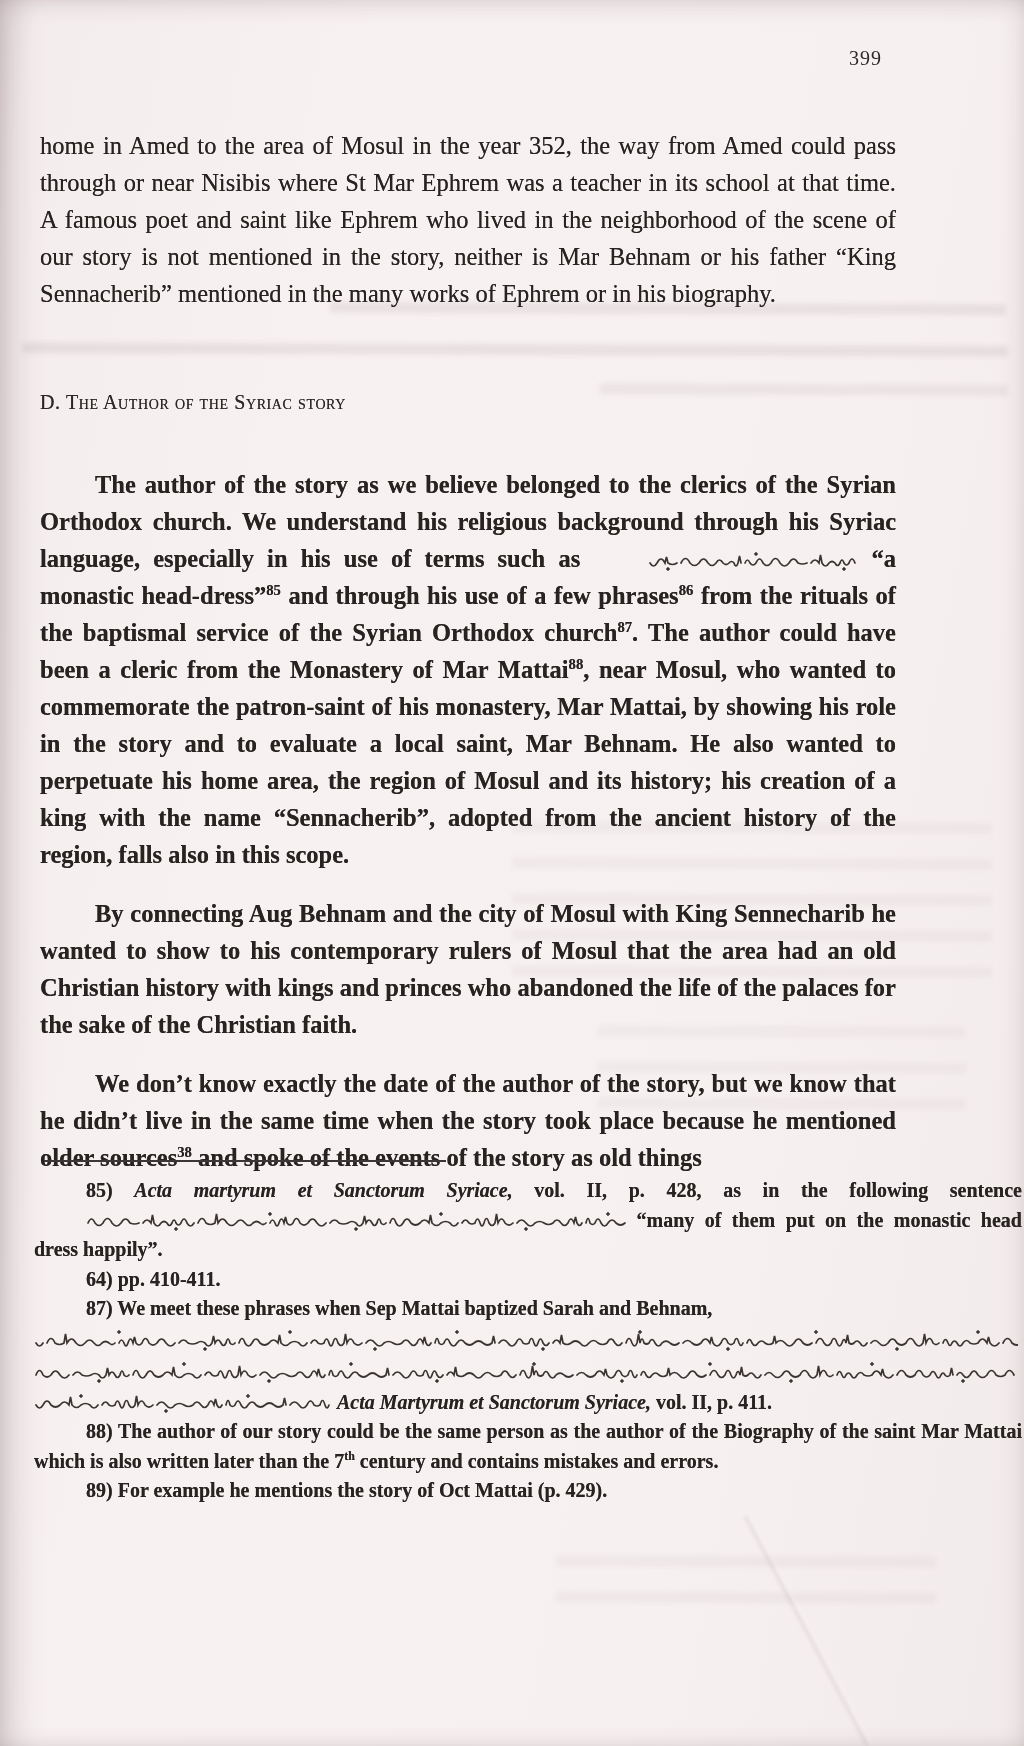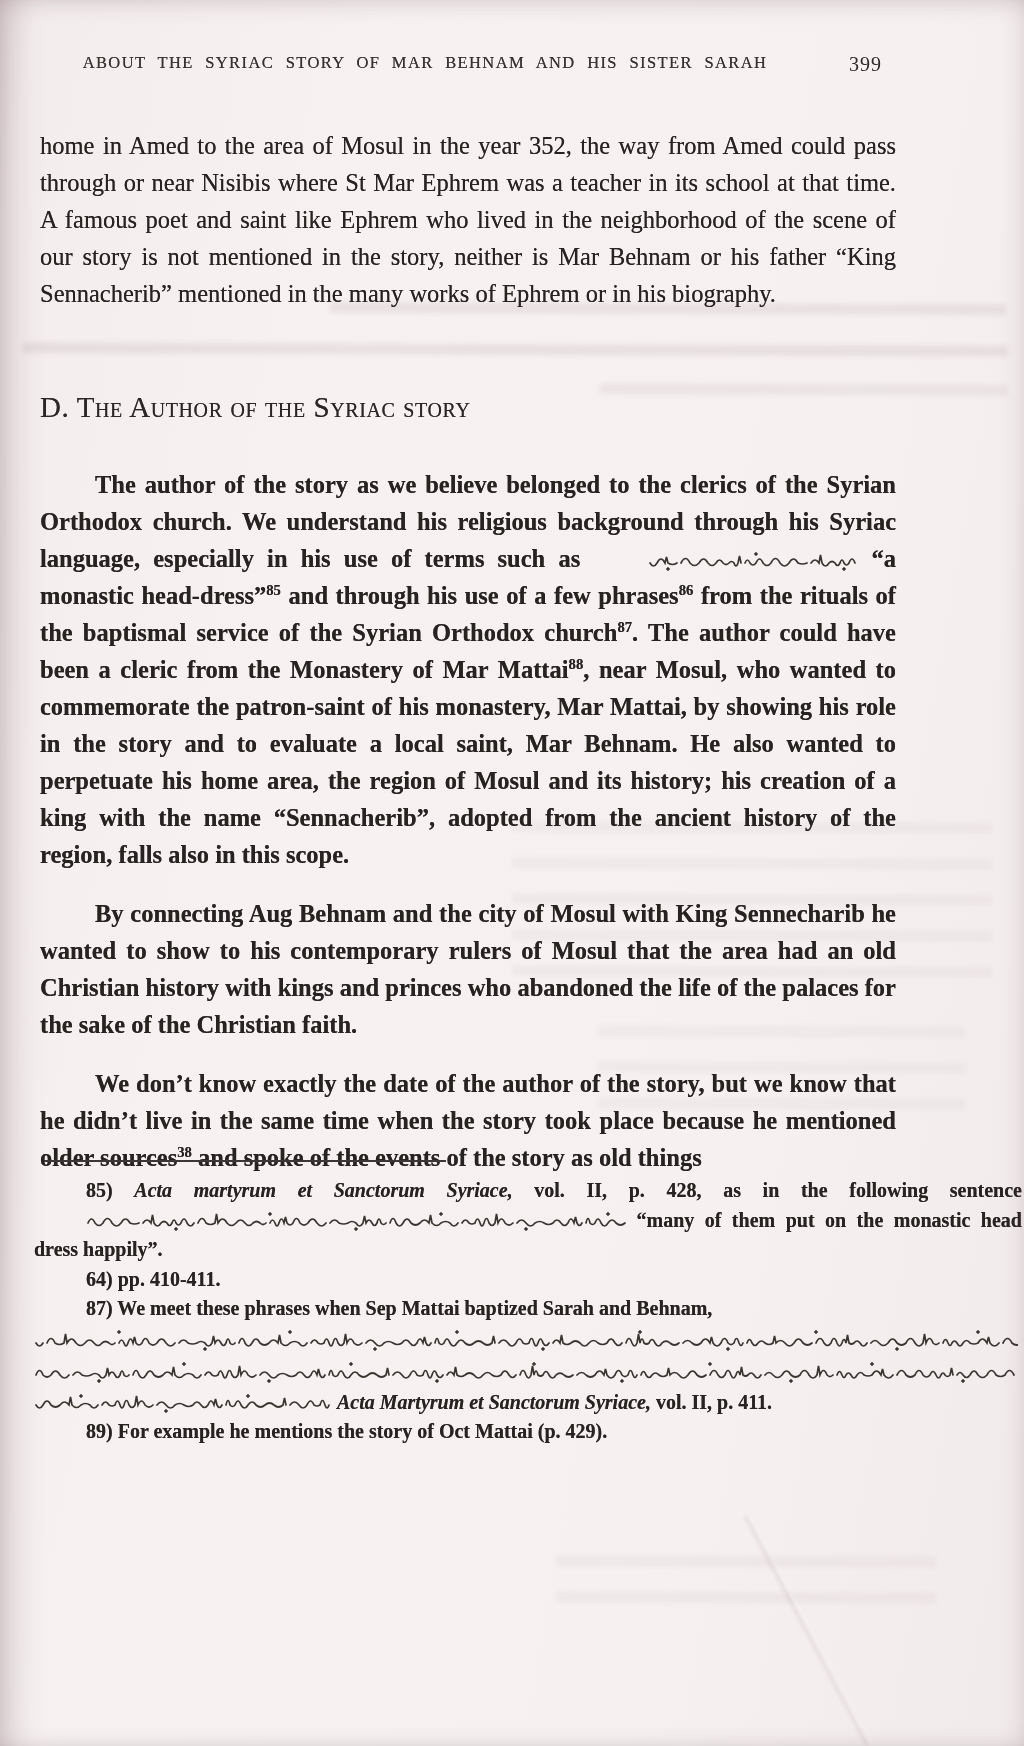--- a/index.html
+++ b/index.html
@@ -16,26 +16,26 @@
                inset 0 -14px 26px -22px rgba(121,95,102,.22);
   }
   .page::after{ 
     content:"";position:absolute;right:0;bottom:0;width:430px;height:230px;pointer-events:none;z-index:5;
     background:linear-gradient(62deg,rgba(0,0,0,0) 48.8%,rgba(156,130,137,.28) 49.6%,rgba(255,255,255,.35) 50.2%,rgba(0,0,0,0) 51%);
     filter:blur(1.5px);opacity:.6;
   }
   .hdr{position:absolute;top:53px;left:40px;width:770px;text-align:center;
        font-size:16.5px;letter-spacing:1.4px;word-spacing:6px;color:#37312f;
        text-shadow:0 0 .5px rgba(55,49,47,.8);}
-  .pgnum{position:absolute;top:53px;left:849px;font-size:20px;color:#2e2a28;letter-spacing:1px;}
+  .pgnum{position:absolute;top:47px;left:849px;font-size:20px;color:#2e2a28;letter-spacing:1px;}
   .bodytxt{position:absolute;left:40px;width:856px;font-size:24.5px;line-height:37px;
        text-align:justify;text-shadow:0 0 .6px rgba(39,35,33,.75);}
   .p1{top:99px;margin-top:28px;} .p2{top:441px;} .p3{top:870px;} .p4{top:1040px;}
   .indent{text-indent:55px;font-weight:bold;}
-  .sect{position:absolute;left:40px;top:391px;font-size:29px;letter-spacing:.6px;
+  .sect{position:absolute;left:40px;top:391px;font-size:20px;letter-spacing:.6px;
        font-variant:small-caps;color:#2b2725;text-shadow:0 0 .6px rgba(43,39,37,.75);}
   sup{font-size:.60em;vertical-align:super;line-height:0;letter-spacing:0;}
   em{font-style:italic;}
   .rule{position:absolute;left:44px;top:1160px;width:402px;border-top:2.6px solid #3c3636;}
   .fnotes{position:absolute;left:34px;top:1176px;width:988px;font-size:20px;line-height:29.5px;
        text-align:justify;text-shadow:0 0 .5px rgba(39,35,33,.7);}
   .fn{text-indent:52px;margin:0;font-weight:bold;}
   .syr{display:inline-block;vertical-align:-4px;line-height:0;}
   .syr-block{display:block;height:29px;text-indent:0;vertical-align:baseline;padding-top:3px;}
   .bleed{position:absolute;pointer-events:none;filter:blur(2.6px);transform:scaleX(-1) skewY(-.2deg);
@@ -52,21 +52,20 @@
 
 <div class="page">
 
   <div class="bleed b1"></div>
   <div class="bleed b2"></div>
   <div class="bleed b3"></div>
   <div class="bleed b4"></div>
   <div class="bleed b5"></div>
   <div class="bleed b6"></div>
 
-  <div class="hdr">ABOUT THE SYRIAC STORY OF MAR BEHNAM AND HIS SISTER SARAH</div>
   <div class="pgnum">399</div>
 
   <p class="bodytxt p1">home in Amed to the area of Mosul in the year 352, the way from Amed could pass through or near Nisibis where St Mar Ephrem was a teacher in its school at that time. A famous poet and saint like Ephrem who lived in the neighborhood of the scene of our story is not mentioned in the story, neither is Mar Behnam or his father “King Sennacherib” mentioned in the many works of Ephrem or in his biography.</p>
 
   <div class="sect">D. The Author of the Syriac story</div>
 
   <p class="bodytxt p2 indent">The author of the story as we believe belonged to the clerics of the Syrian Orthodox church. We understand his religious background through his Syriac language, especially in his use of terms such as <span class="syr" title="ܐܣܟܡܐ ܕܕܝܪܝܘܬܐ"><svg width="210" height="22" viewBox="0 0 210 22" aria-hidden="true">
           <g fill="#3b3531" stroke="#3b3531">
             <path d="M2 14 q3.5 6 7 0 q4 -8 8 0 l1.5 -6 l1.5 6 q4.5 3 9 0 m4 0 q4.5 -9 9 0 q4.5 5 9 0 q4.5 -8 9 0 q4 5 8 0 q3.5 -6 7 0 q3 3 6 0 q2.5 -3 5 0 q2 6 4 0 l1.5 -7 l1.5 7 m4 0 q2.5 -6 5 0 q3 4 6 0 q3.5 -8 7 0 q4 5 8 0 q4.5 -9 9 0 q4.5 6 9 0 q4.5 -8 9 0 q4.5 2 9 0 m4 0 q4 -6 8 0 l1.5 -8 l1.5 8 q3.5 6 7 0 q3 -3 6 0 q2.5 5 5 0 q2 -6 4 0 q2.5 4 5 0 q3 -8 6 0" fill="none" stroke-width="1.7" stroke-linecap="round"></path>
             <circle cx="20" cy="20" r="1.3"></circle>
@@ -128,16 +127,17 @@
           </g>
         </svg></span>
     <p class="fn" style="text-indent:0"><span class="syr" title="ܐܒܐ ܘܒܪܐ ܘܪܘܚܐ ܕܩܘܕܫܐ"><svg width="298" height="22" viewBox="0 0 298 22" aria-hidden="true">
             <g fill="#3b3531" stroke="#3b3531">
               <path d="M2 14 q3.5 6 7 0 q4 -8 8 0 q4.5 4 9 0 q4.5 -6 9 0 l1.5 -8 l1.5 8 q4.5 5 9 0 q4.5 -3 9 0 q4 6 8 0 m4 0 q3.5 -6 7 0 q3 2 6 0 q2.5 -8 5 0 q2 6 4 0 q2.5 -9 5 0 q3 5 6 0 l1.5 -9 l1.5 9 q3.5 -8 7 0 q4 4 8 0 m4 0 q4.5 -6 9 0 q4.5 6 9 0 q4.5 -3 9 0 q4.5 3 9 0 q4 -6 8 0 q3.5 5 7 0 q3 -8 6 0 l1.5 -6 l1.5 6 q2.5 5 5 0 m4 0 q2 -9 4 0 q2.5 3 5 0 q3 -8 6 0 q3.5 6 7 0 q4 -6 8 0 q4.5 4 9 0 q4.5 -4 9 0 q4.5 4 9 0 l1.5 -7 l1.5 7 m4 0 q4.5 -6 9 0 q4 6 8 0 q3.5 -8 7 0 q3 2 6 0 q2.5 -9 5 0 q2 6 4 0" fill="none" stroke-width="1.7" stroke-linecap="round"></path>
               <circle cx="47" cy="5" r="1.3"></circle>
               <circle cx="132" cy="20" r="1.3"></circle>
               <circle cx="214" cy="5" r="1.3"></circle>
             </g>
           </svg></span> <em>Acta Martyrum et Sanctorum Syriace,</em> vol. II, p. 411.</p>
+    <p class="fn">88) The author of our story could be the same person as the author of the Biography of the saint Mar Mattai which is also written later than the 7<sup>th</sup> century and contains mistakes and errors.</p>
     <p class="fn">89) For example he mentions the story of Oct Mattai (p. 429).</p>
   </div>
 
 </div>
 
 </body></html>

